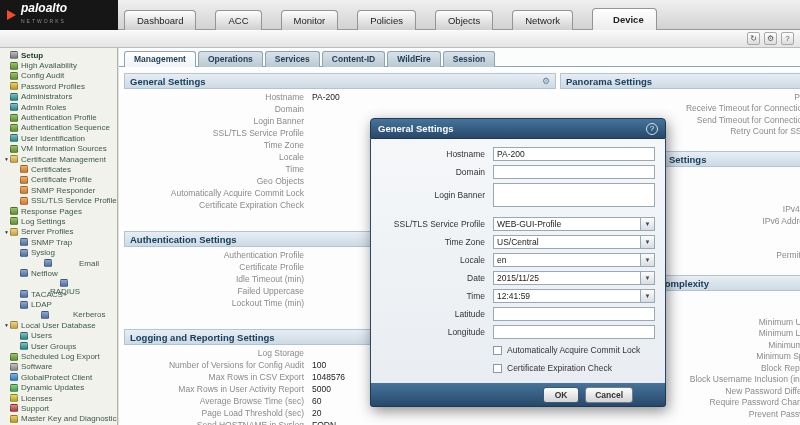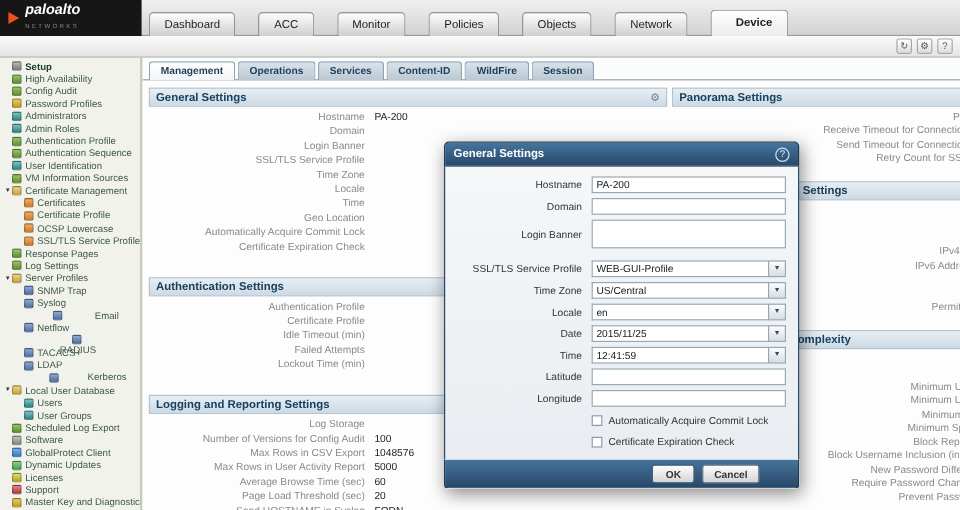--- a/index.html
+++ b/index.html
@@ -214,21 +214,21 @@
       <span class="tlabel">Certificates</span>
     </div>
     <div class="tree-item" style="margin-left: 10px;">
       <span class="arrow"></span>
       <span class="ticon" data-icon="cert-icon"></span>
       <span class="tlabel">Certificate Profile</span>
     </div>
     <div class="tree-item" style="margin-left: 10px;">
       <span class="arrow"></span>
       <span class="ticon" data-icon="cert-icon"></span>
-      <span class="tlabel">OCSP Lowercase</span>
+      <span class="tlabel">SNMP Responder</span>
     </div>
     <div class="tree-item" style="margin-left: 10px;">
       <span class="arrow"></span>
       <span class="ticon" data-icon="cert-icon"></span>
       <span class="tlabel">SSL/TLS Service Profile</span>
     </div>
     <div class="tree-item">
       <span class="arrow"></span>
       <span class="ticon" data-icon="page-icon"></span>
       <span class="tlabel">Response Pages</span>
@@ -379,21 +379,21 @@
             </div>
             <div class="frow">
               <span class="flbl">Locale</span>
               <span class="fval"></span>
             </div>
             <div class="frow">
               <span class="flbl">Time</span>
               <span class="fval"></span>
             </div>
             <div class="frow">
-              <span class="flbl">Geo Location</span>
+              <span class="flbl">Geo Objects</span>
               <span class="fval"></span>
             </div>
             <div class="frow">
               <span class="flbl">Automatically Acquire Commit Lock</span>
               <span class="fval"></span>
             </div>
             <div class="frow">
               <span class="flbl">Certificate Expiration Check</span>
               <span class="fval"></span>
             </div>
@@ -413,21 +413,21 @@
             </div>
             <div class="frow">
               <span class="flbl">Certificate Profile</span>
               <span class="fval"></span>
             </div>
             <div class="frow">
               <span class="flbl">Idle Timeout (min)</span>
               <span class="fval"></span>
             </div>
             <div class="frow">
-              <span class="flbl">Failed Attempts</span>
+              <span class="flbl">Failed Uppercase</span>
               <span class="fval"></span>
             </div>
             <div class="frow">
               <span class="flbl">Lockout Time (min)</span>
               <span class="fval"></span>
             </div>
           </div>
       </div>
 
       <div class="section">

